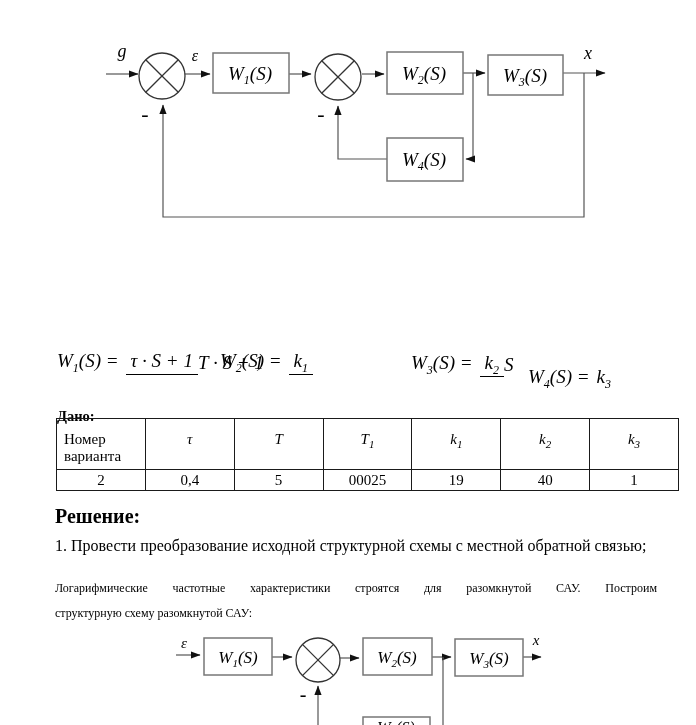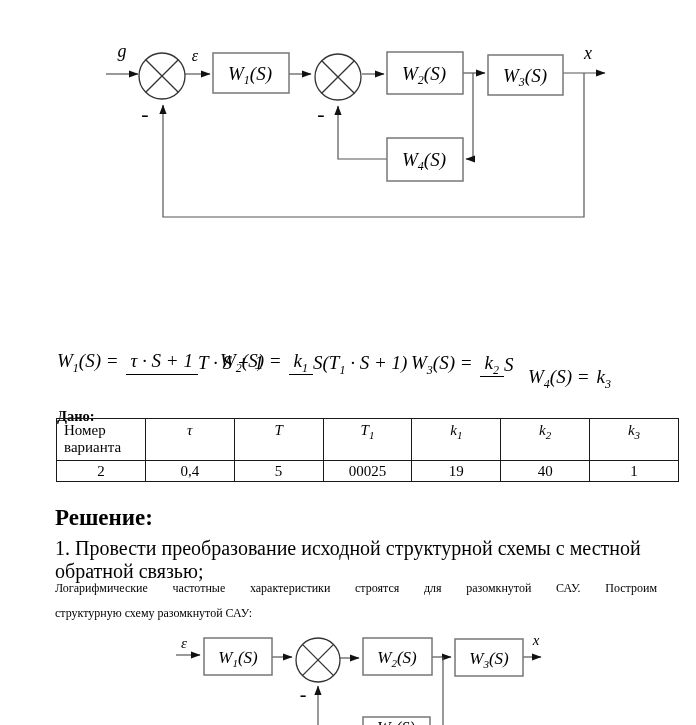--- a/index.html
+++ b/index.html
@@ -16,28 +16,28 @@
   .eq .lhs { margin-right:7px; }
   .eq sub { font-size:12px; font-style:italic; line-height:0; }
   .frac { display:inline-flex; flex-direction:row; text-align:center; }
   .frac .num { padding:0 5px 2px 5px; border-bottom:1.2px solid #000; }
   .frac .den { padding-top:2px; }
   #given-label { position:absolute; left:57px; top:389px; font-size:14.5px; font-weight:bold; font-style:normal;margin-top:19px; }
 
   
   #params-table { position:absolute; left:56px; top:418px; width:623px; border-collapse:collapse; table-layout:fixed; font-size:15px; }
   #params-table td { border:1.2px solid #1a1a1a; overflow:hidden; }
-  #params-table .hrow td { height:37px; vertical-align:top; text-align:center; font-style:italic; padding-top:3px;margin-left:44px; }
+  #params-table .hrow td { height:37px; vertical-align:top; text-align:center; font-style:italic; padding-top:12px;margin-left:44px; }
   #params-table .hrow td.first { text-align:left; font-style:normal; padding-left:7px; line-height:17px; }
   #params-table .vrow td { height:18px; text-align:center; line-height:16px; font-style:normal; }
   #params-table sub { font-size:11px; }
 
   
-  #solution-title { left:55px; top:505px; font-size:23px; font-weight:bold; }
-  #step1 { left:55px; top:537px; font-size:20px; }
+  #solution-title { left:55px; top:505px; font-size:20px; font-weight:bold; }
+  #step1 { left:55px; top:537px; font-size:16px;text-align:center; }
   #para { left:55px; top:576px; font-size:12px; width:602px; line-height:24.5px; }
   #para .j { display:block; text-align:justify; text-align-last:justify; }
   #para .n { display:block; }
 </style>
 </head>
 <body>
 
 <div class="page">
 
   <svg style="top:30px;" width="696" height="220" viewBox="0 30 696 220">
@@ -93,21 +93,20 @@
       <span class="num">τ · S + 1</span>
       <span class="den">T · S + 1</span>
     </span>
   </div>
   <div id="given-label">Дано:</div>
 
   <div class="eq" id="eq2" style="left:220px; top:350px; height:50px;">
     <span class="lhs"><span>W</span><sub>2</sub><span>(S) =</span></span>
     <span class="frac">
       <span class="num"><span>k</span><sub>1</sub></span>
-      <span class="den"><span>S(T</span><sub>1</sub><span> · S + 1)</span></span>
     </span>
   </div>
 
   <div class="eq" id="eq3" style="left:411px; top:352px; height:48px;">
     <span class="lhs"><span>W</span><sub>3</sub><span>(S) =</span></span>
     <span class="frac">
       <span class="num"><span>k</span><sub>2</sub></span>
       <span class="den">S</span>
     </span>
   </div>

